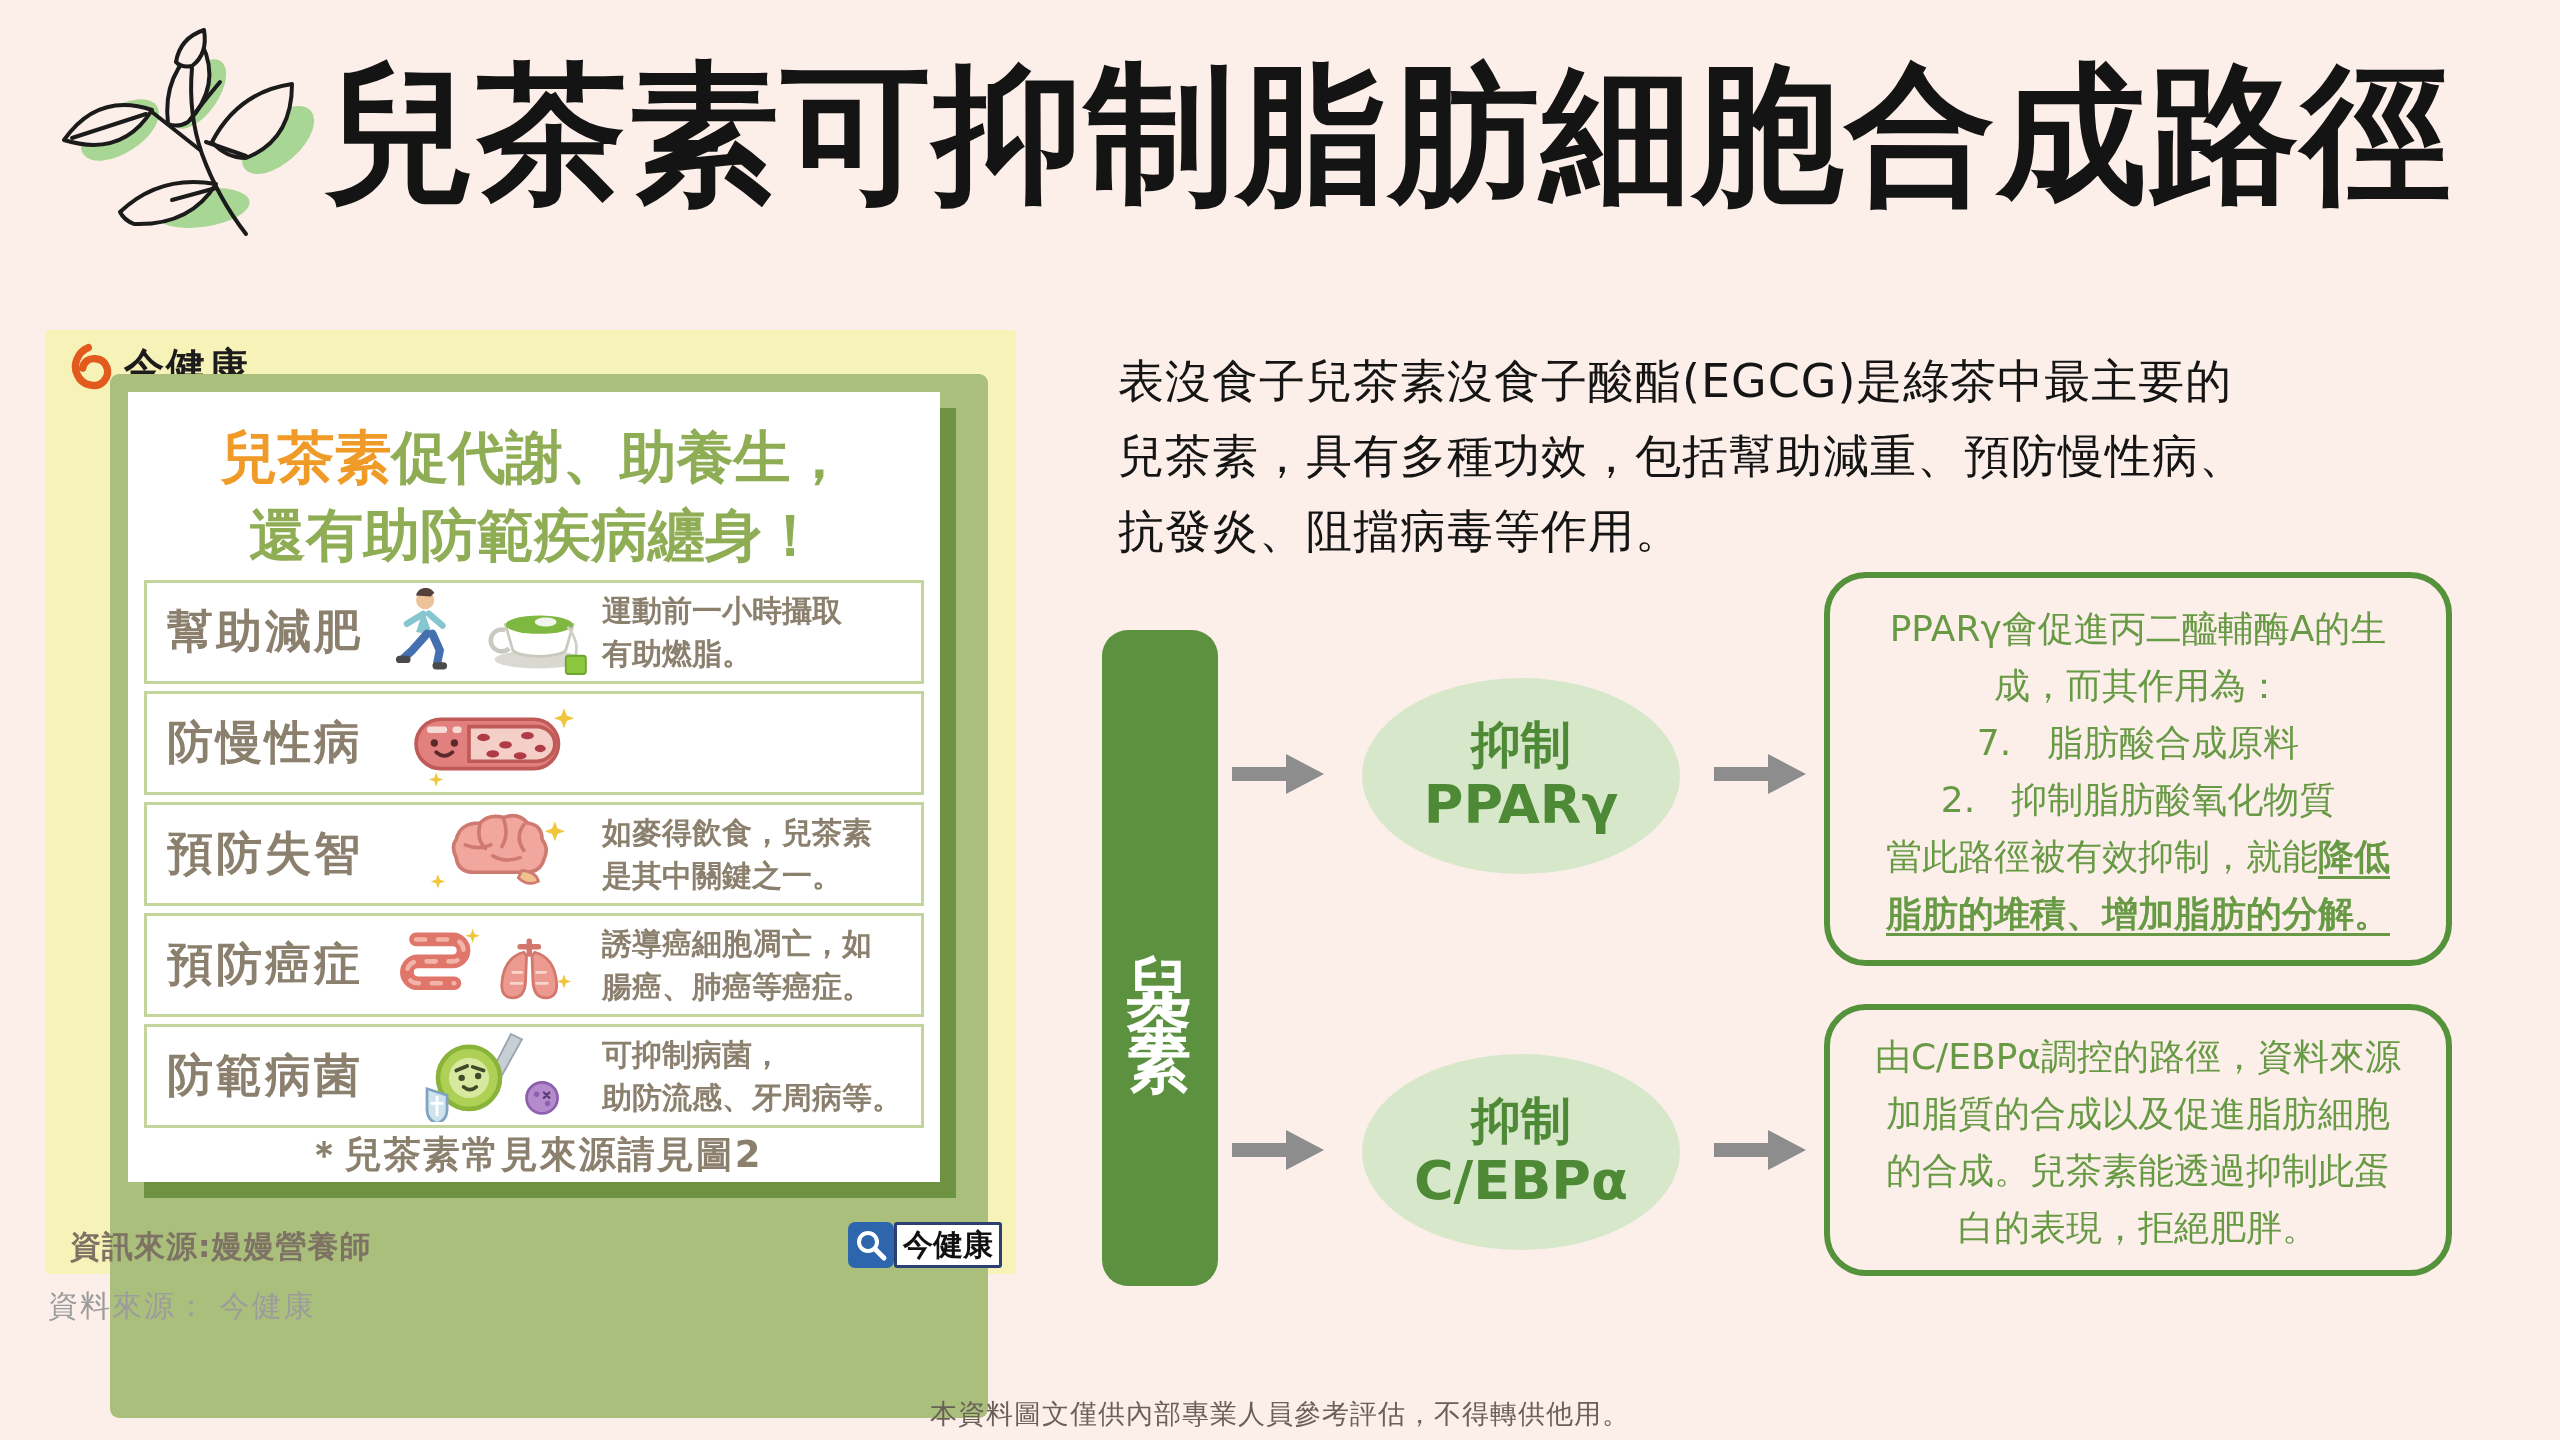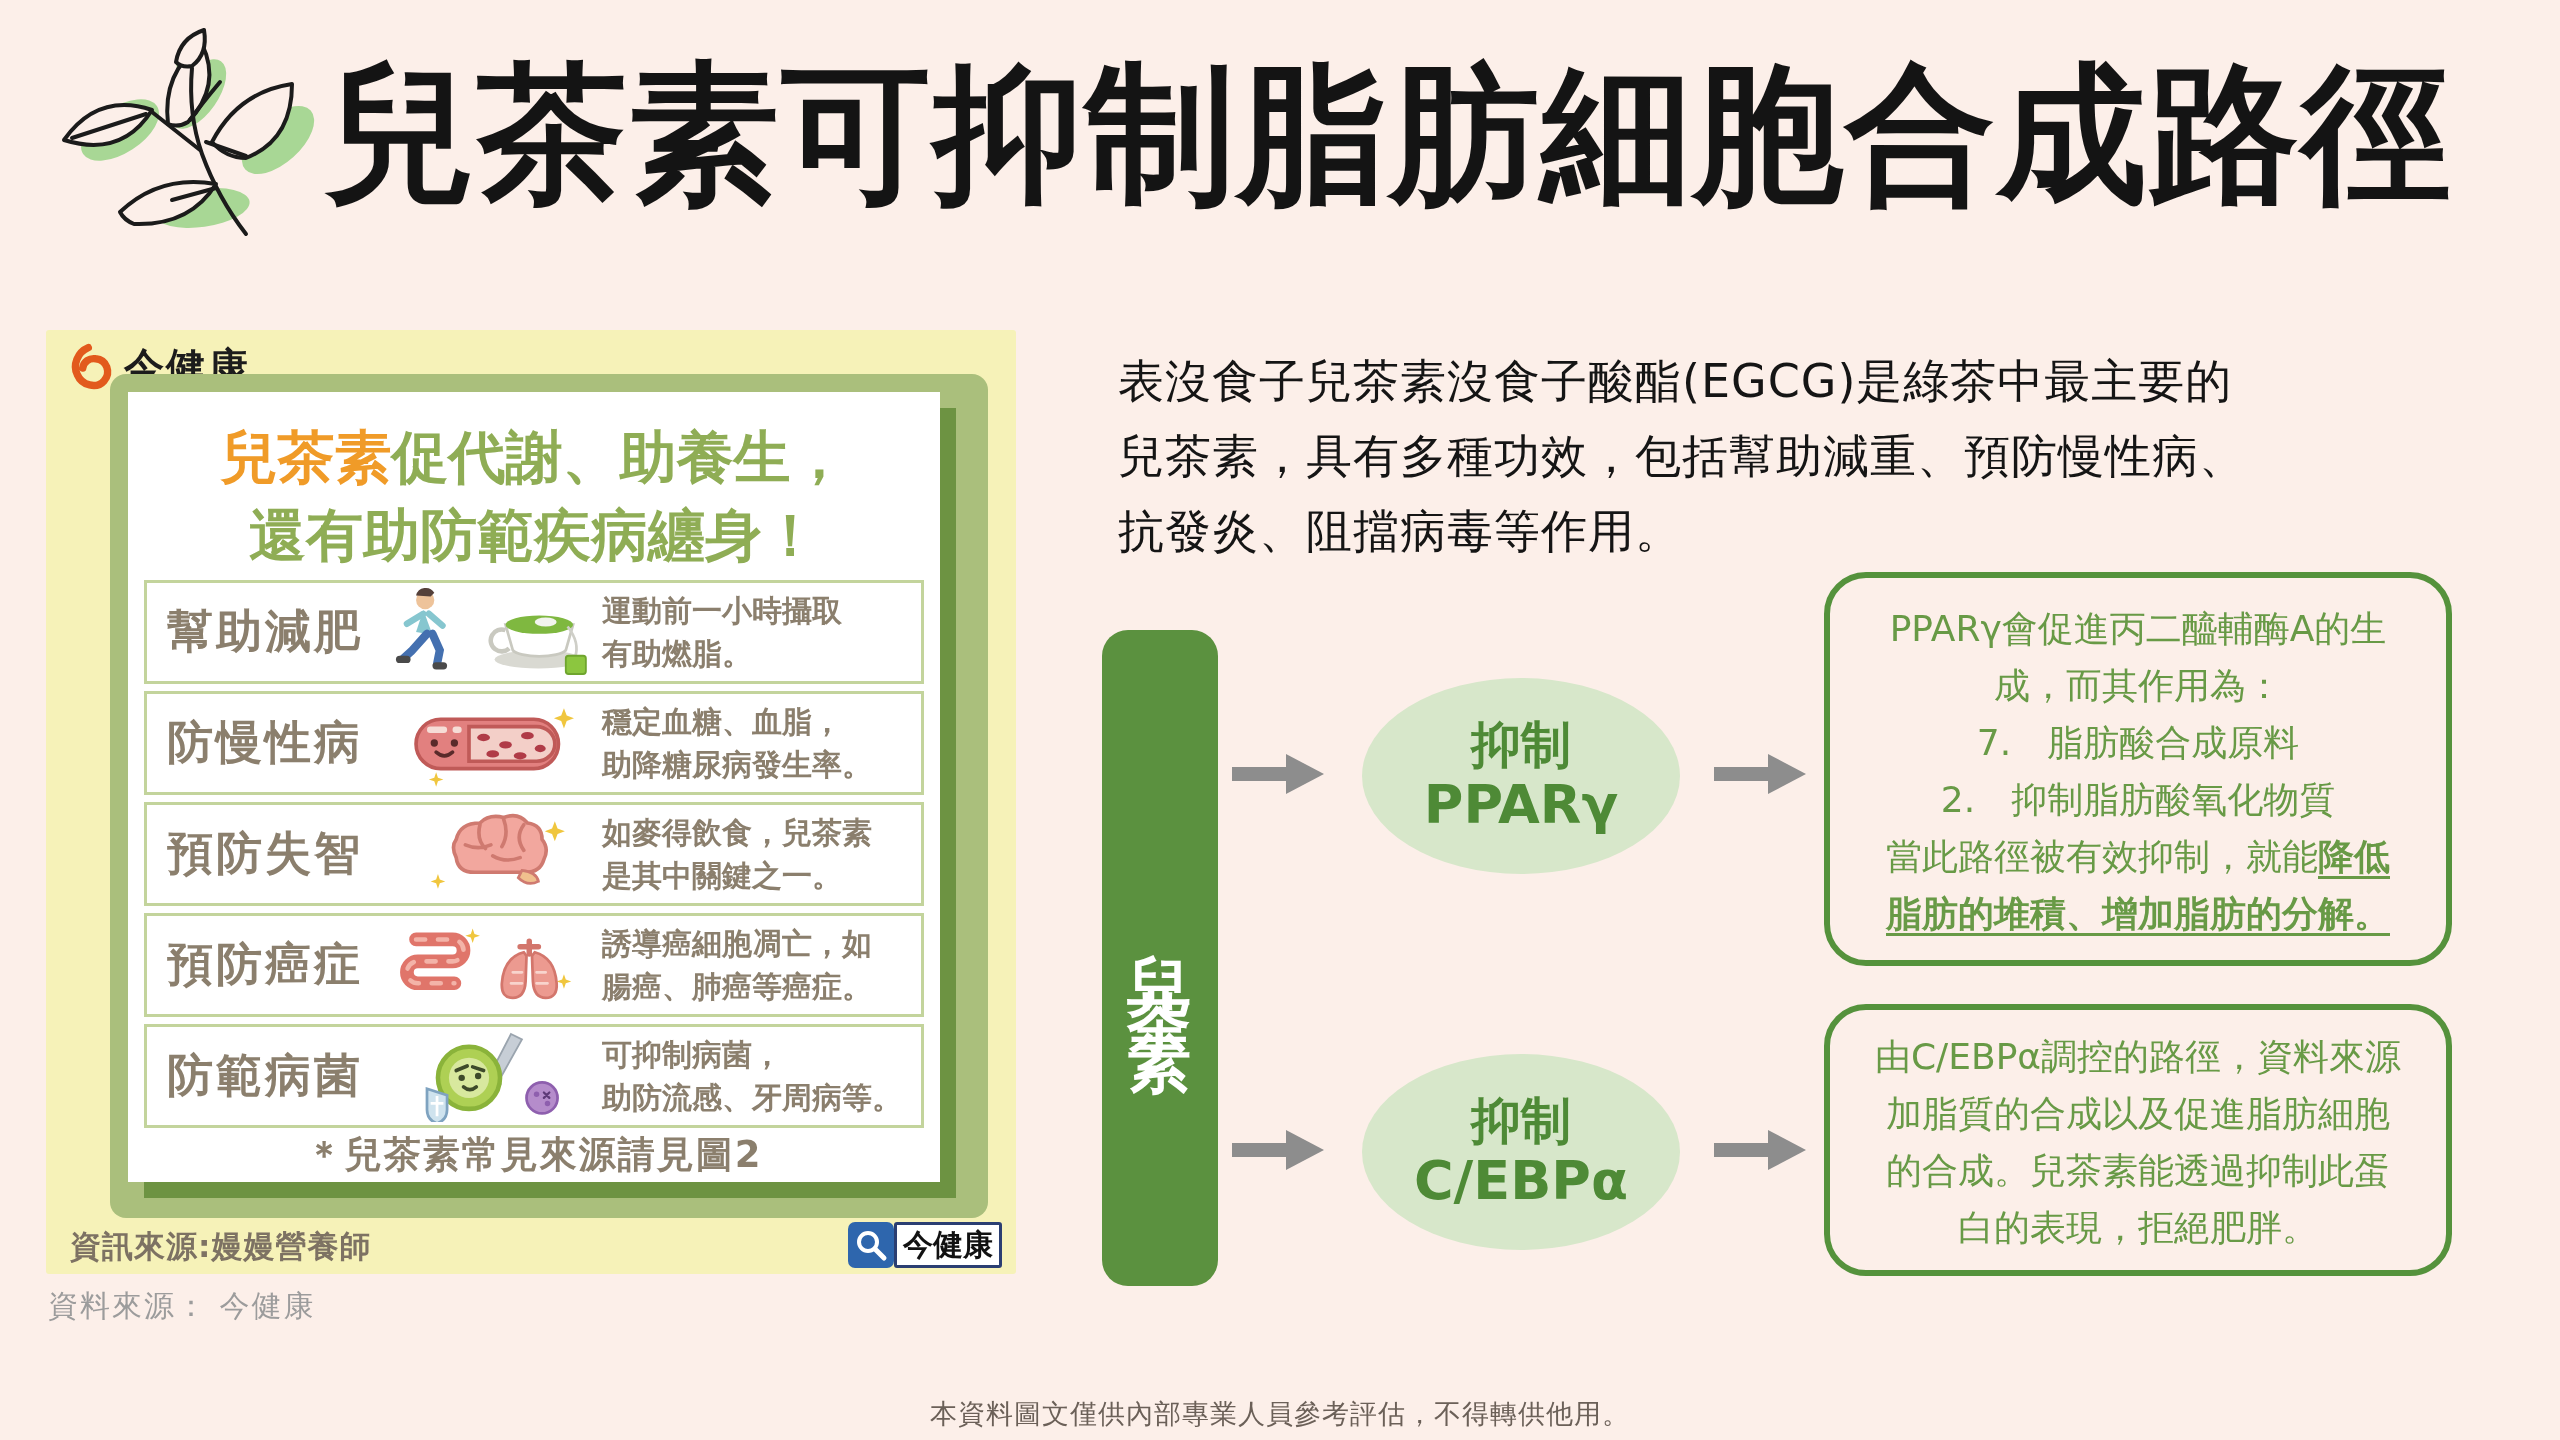--- a/index.html
+++ b/index.html
@@ -8,21 +8,21 @@
 
   
   .leaf-art{position:absolute;left:50px;top:22px;width:300px;height:215px;}
   .slide-title{position:absolute;left:325px;top:42px;margin:0;font-size:150px;line-height:185px;
     font-weight:900;color:#141414;letter-spacing:2px;white-space:nowrap;text-align:center;}
 
   
   .card{position:absolute;left:46px;top:330px;width:970px;height:944px;background:#f6f2b8;border-radius:3px;}
   .brand{position:absolute;left:22px;top:10px;display:flex;align-items:center;gap:8px;}
   .brand-text{font-size:40px;font-weight:800;color:#1c1c1c;letter-spacing:2px;}
-  .frame{position:absolute;left:64px;top:44px;width:878px;height:844px;background:#aabf7c;border-radius:16px;}
+  .frame{position:absolute;left:64px;top:44px;width:878px;height:1044px;background:#aabf7c;border-radius:9px;}
   .whitecard{position:absolute;left:18px;top:18px;width:812px;height:790px;background:#ffffff;
     box-shadow:16px 16px 0 #6d9342;}
   .info-title{margin-top:26px;text-align:center;font-size:57px;line-height:78px;font-weight:800;color:#8fad55;}
   .info-title .hl{color:#f09b28;}
   .rows{position:absolute;left:16px;top:188px;width:780px;}
   .row{display:flex;align-items:center;height:104px;border:3px solid #c3d49c;background:#fff;margin-top:7px;}
   .row:first-child{margin-top:0;}
   .row-label{width:210px;margin-left:20px;font-size:46px;font-weight:800;color:#8b7f6d;letter-spacing:3px;white-space:nowrap;}
   .row-icon{width:225px;display:flex;justify-content:center;align-items:center;}
   .row-desc{flex:1;font-size:30px;line-height:43px;font-weight:700;color:#8b7f6d;}
@@ -151,24 +151,20 @@
                   <ellipse cx="156" cy="42" rx="7" ry="4"></ellipse>
                     <ellipse cx="118" cy="62" rx="7" ry="4"></ellipse>
                   <ellipse cx="148" cy="64" rx="7" ry="4"></ellipse>
                     <ellipse cx="170" cy="56" rx="6" ry="4"></ellipse>
                 </g>
                 <circle cx="54" cy="50" r="4" fill="#5a2a2a"></circle>
                   <circle cx="76" cy="50" r="4" fill="#5a2a2a"></circle>
                 <path d="M56 60 q9 8 18 0" stroke="#5a2a2a" stroke-width="4" fill="none" stroke-linecap="round"></path>
               </svg>
             </div>
-            <div class="row-desc">
-              <div>穩定血糖、血脂，</div>
-              <div>助降糖尿病發生率。</div>
-            </div>
           </div>
 
           <div class="row">
             <div class="row-label">預防失智</div>
             <div class="row-icon">
               <svg width="210" height="92" viewBox="0 0 230 100">
                 <path d="M186 14 l3 8 8 3 -8 3 -3 8 -3 -8 -8 -3 8 -3 z" fill="#f0c63e"></path>
                 <path d="M58 72 l2 6 6 2 -6 2 -2 6 -2 -6 -6 -2 6 -2 z" fill="#f0c63e"></path>
                 <path d="M78 34 q4 -18 26 -18 q10 -10 26 -6 q16 -6 26 6 q16 2 16 18 q8 10 2 22 q-4 14 -20 14 h-56 q-18 0 -20 -16 q-6 -12 0 -20 z" fill="#f2a79e" stroke="#cf7a70" stroke-width="4"></path>
                 <path d="M150 68 q16 2 18 12 q-12 6 -22 -4 z" fill="#f0c08e" stroke="#cf7a70" stroke-width="3"></path>

